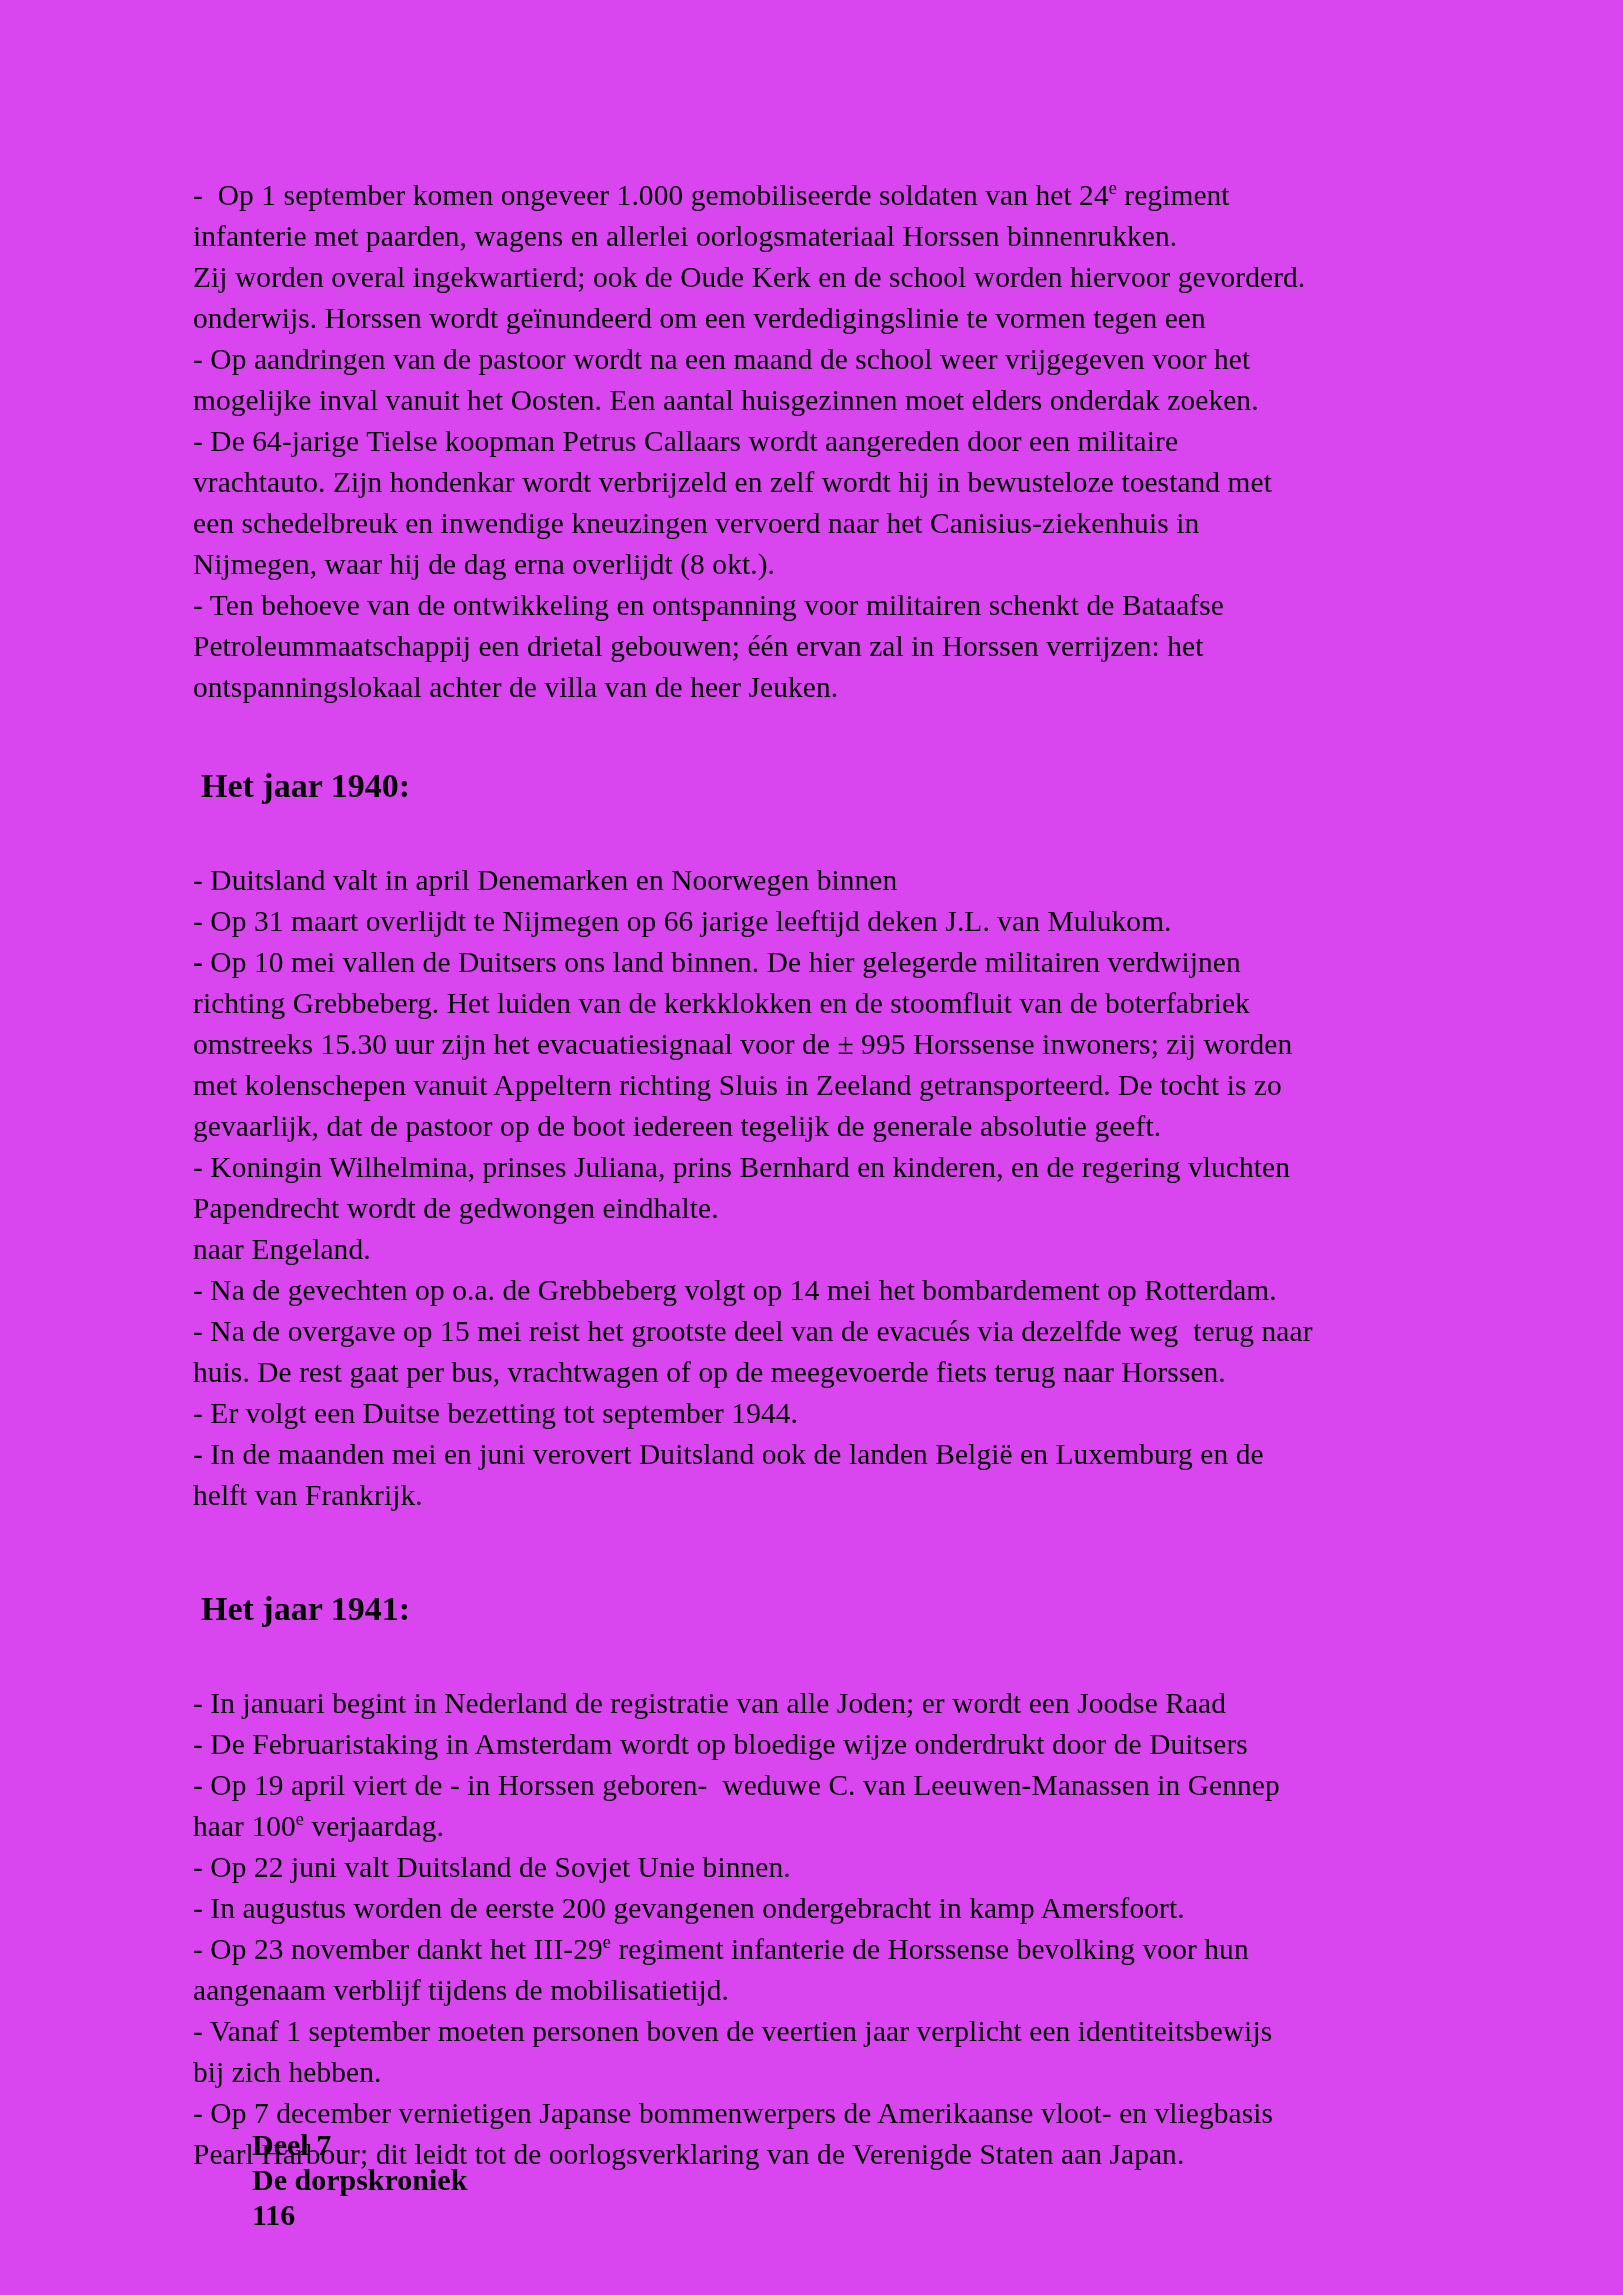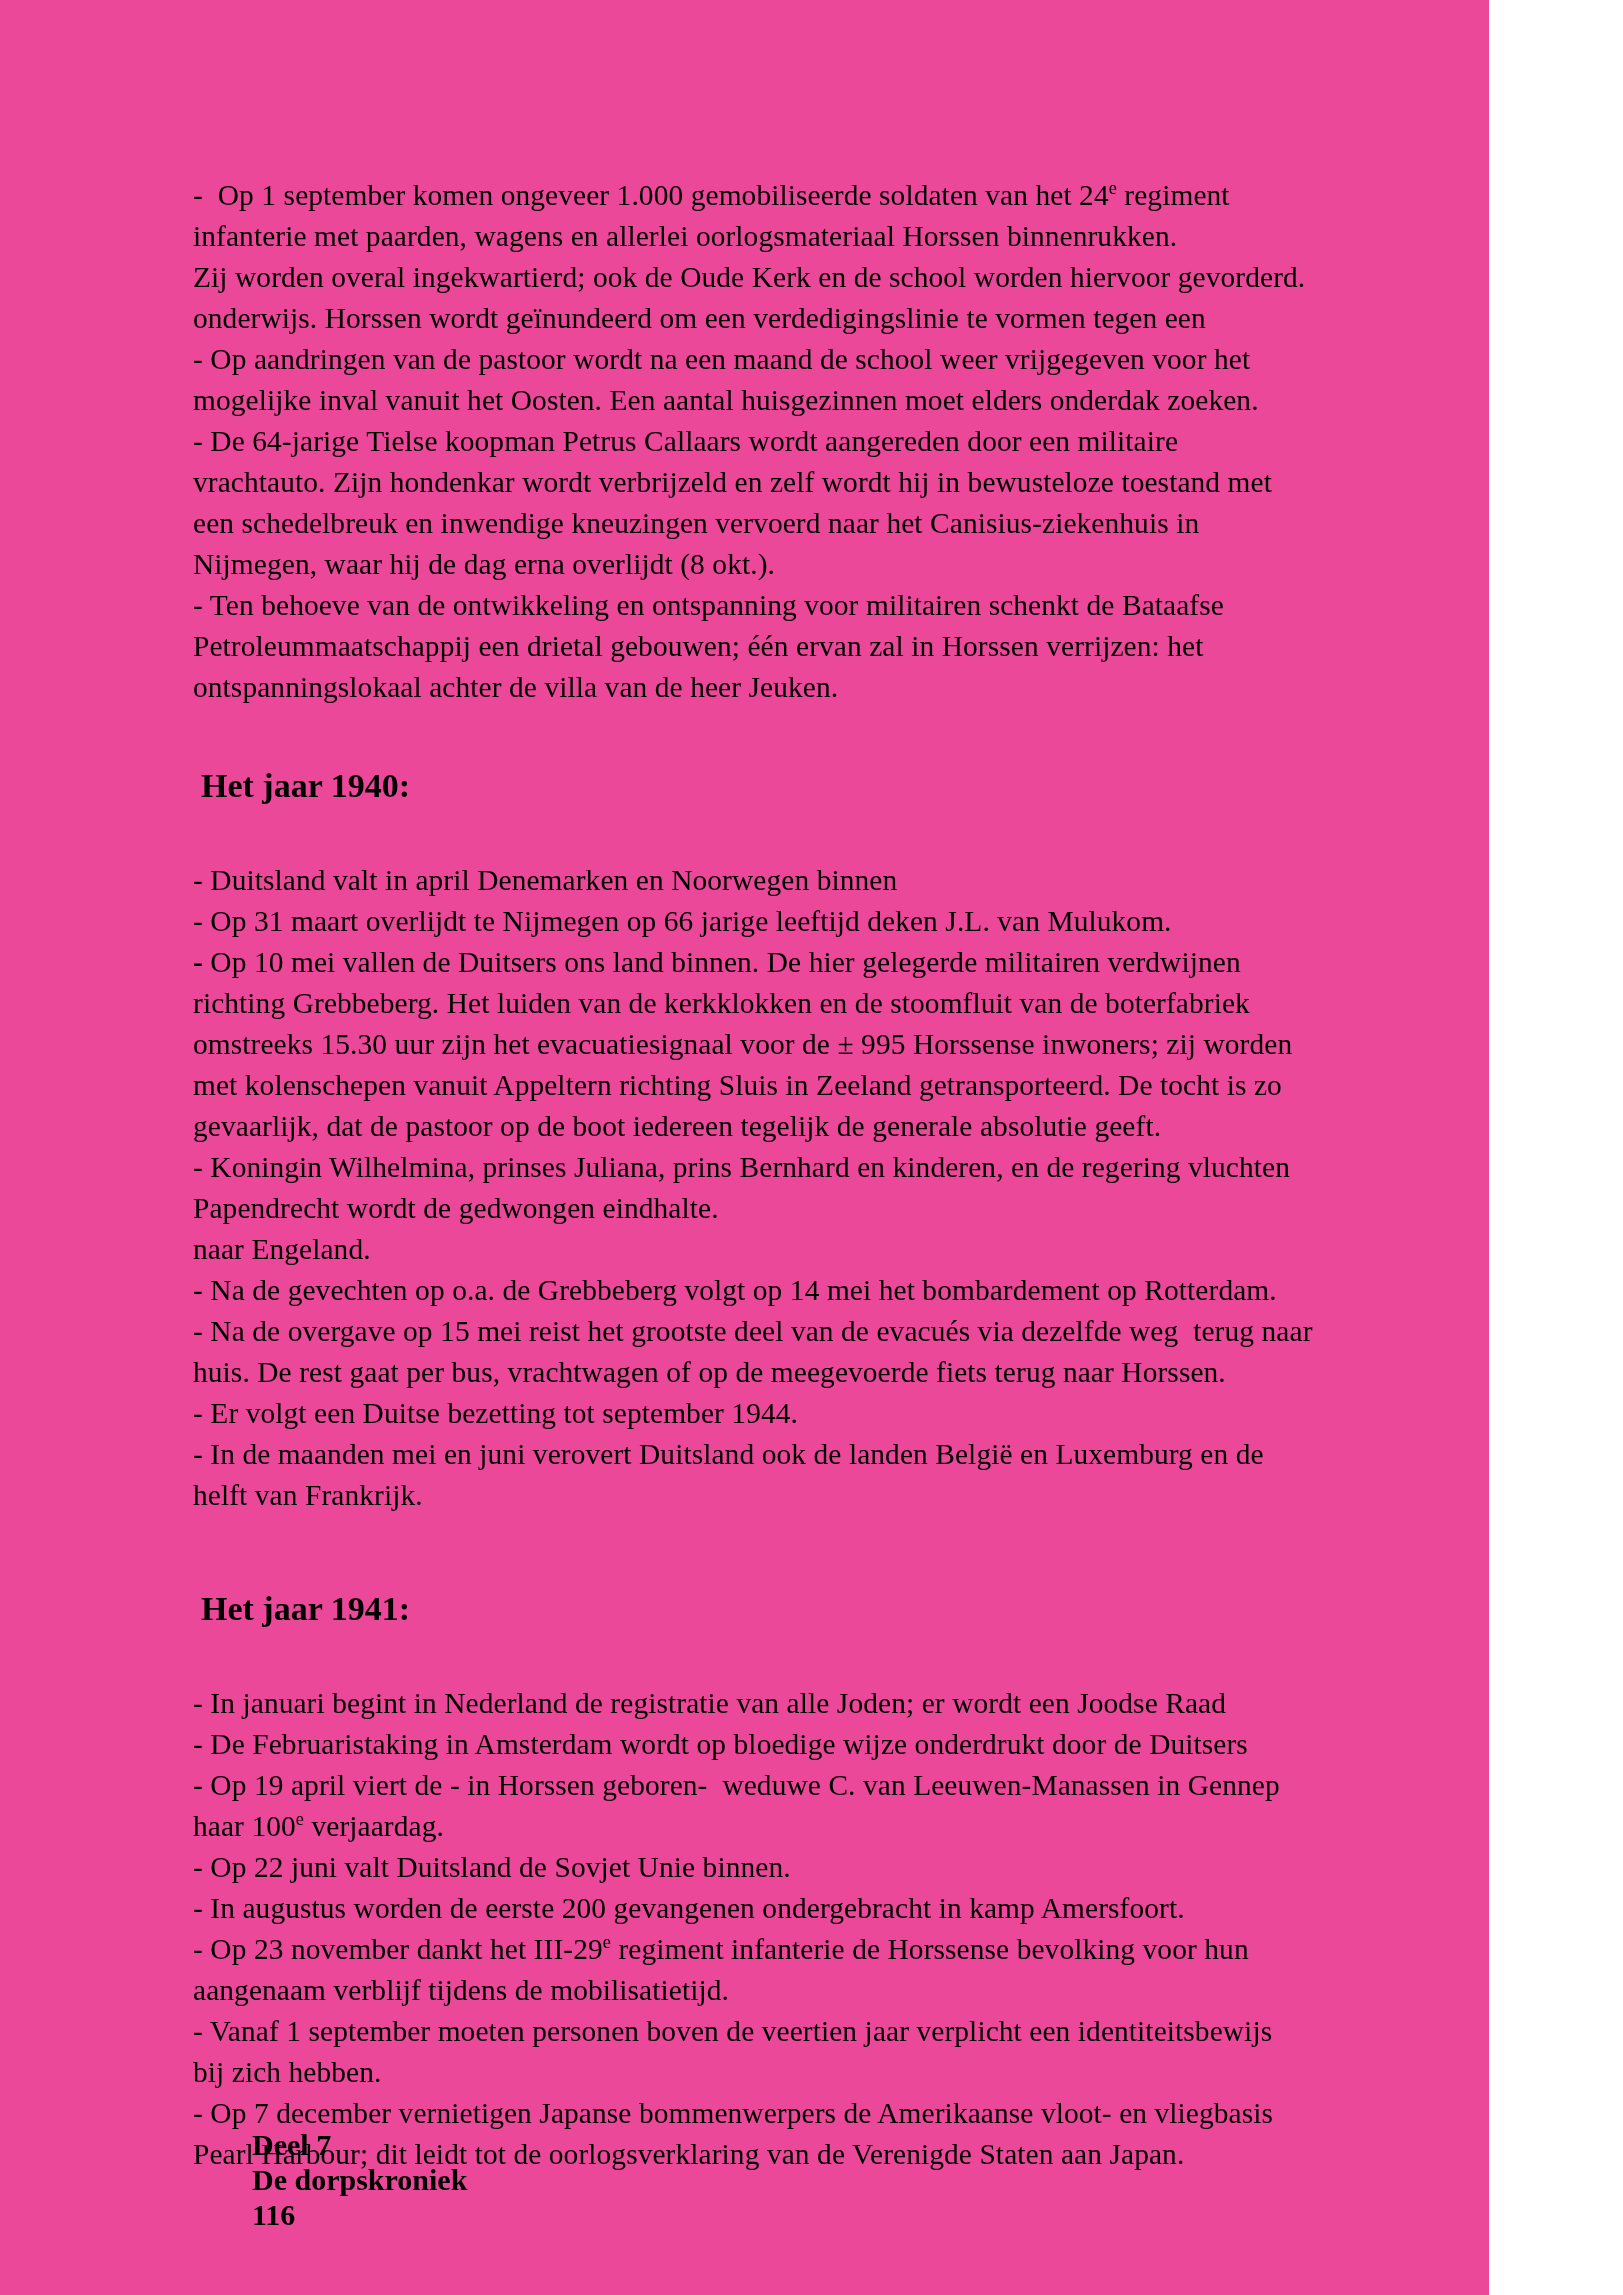--- a/index.html
+++ b/index.html
@@ -2,23 +2,23 @@
 <html style="font-size:10.5px"><head>
 <meta charset="utf-8">
 <style>
   html, body {
     margin: 0;
     padding: 0;
     background: #ffffff;
   }
   .page {
     position: relative;
-    width: 1489px;
+    width: 1623px;
     height: 2295px;
-    background: #ec4899;
+    background: #d946ef;
     box-sizing: border-box;
     font-family: "Liberation Serif", "DejaVu Serif", serif;
     color: #000000;
     overflow: hidden;
   }
   .content {
     position: absolute;
     left: 193px;
     top: 175px;
     width: 1230px;

